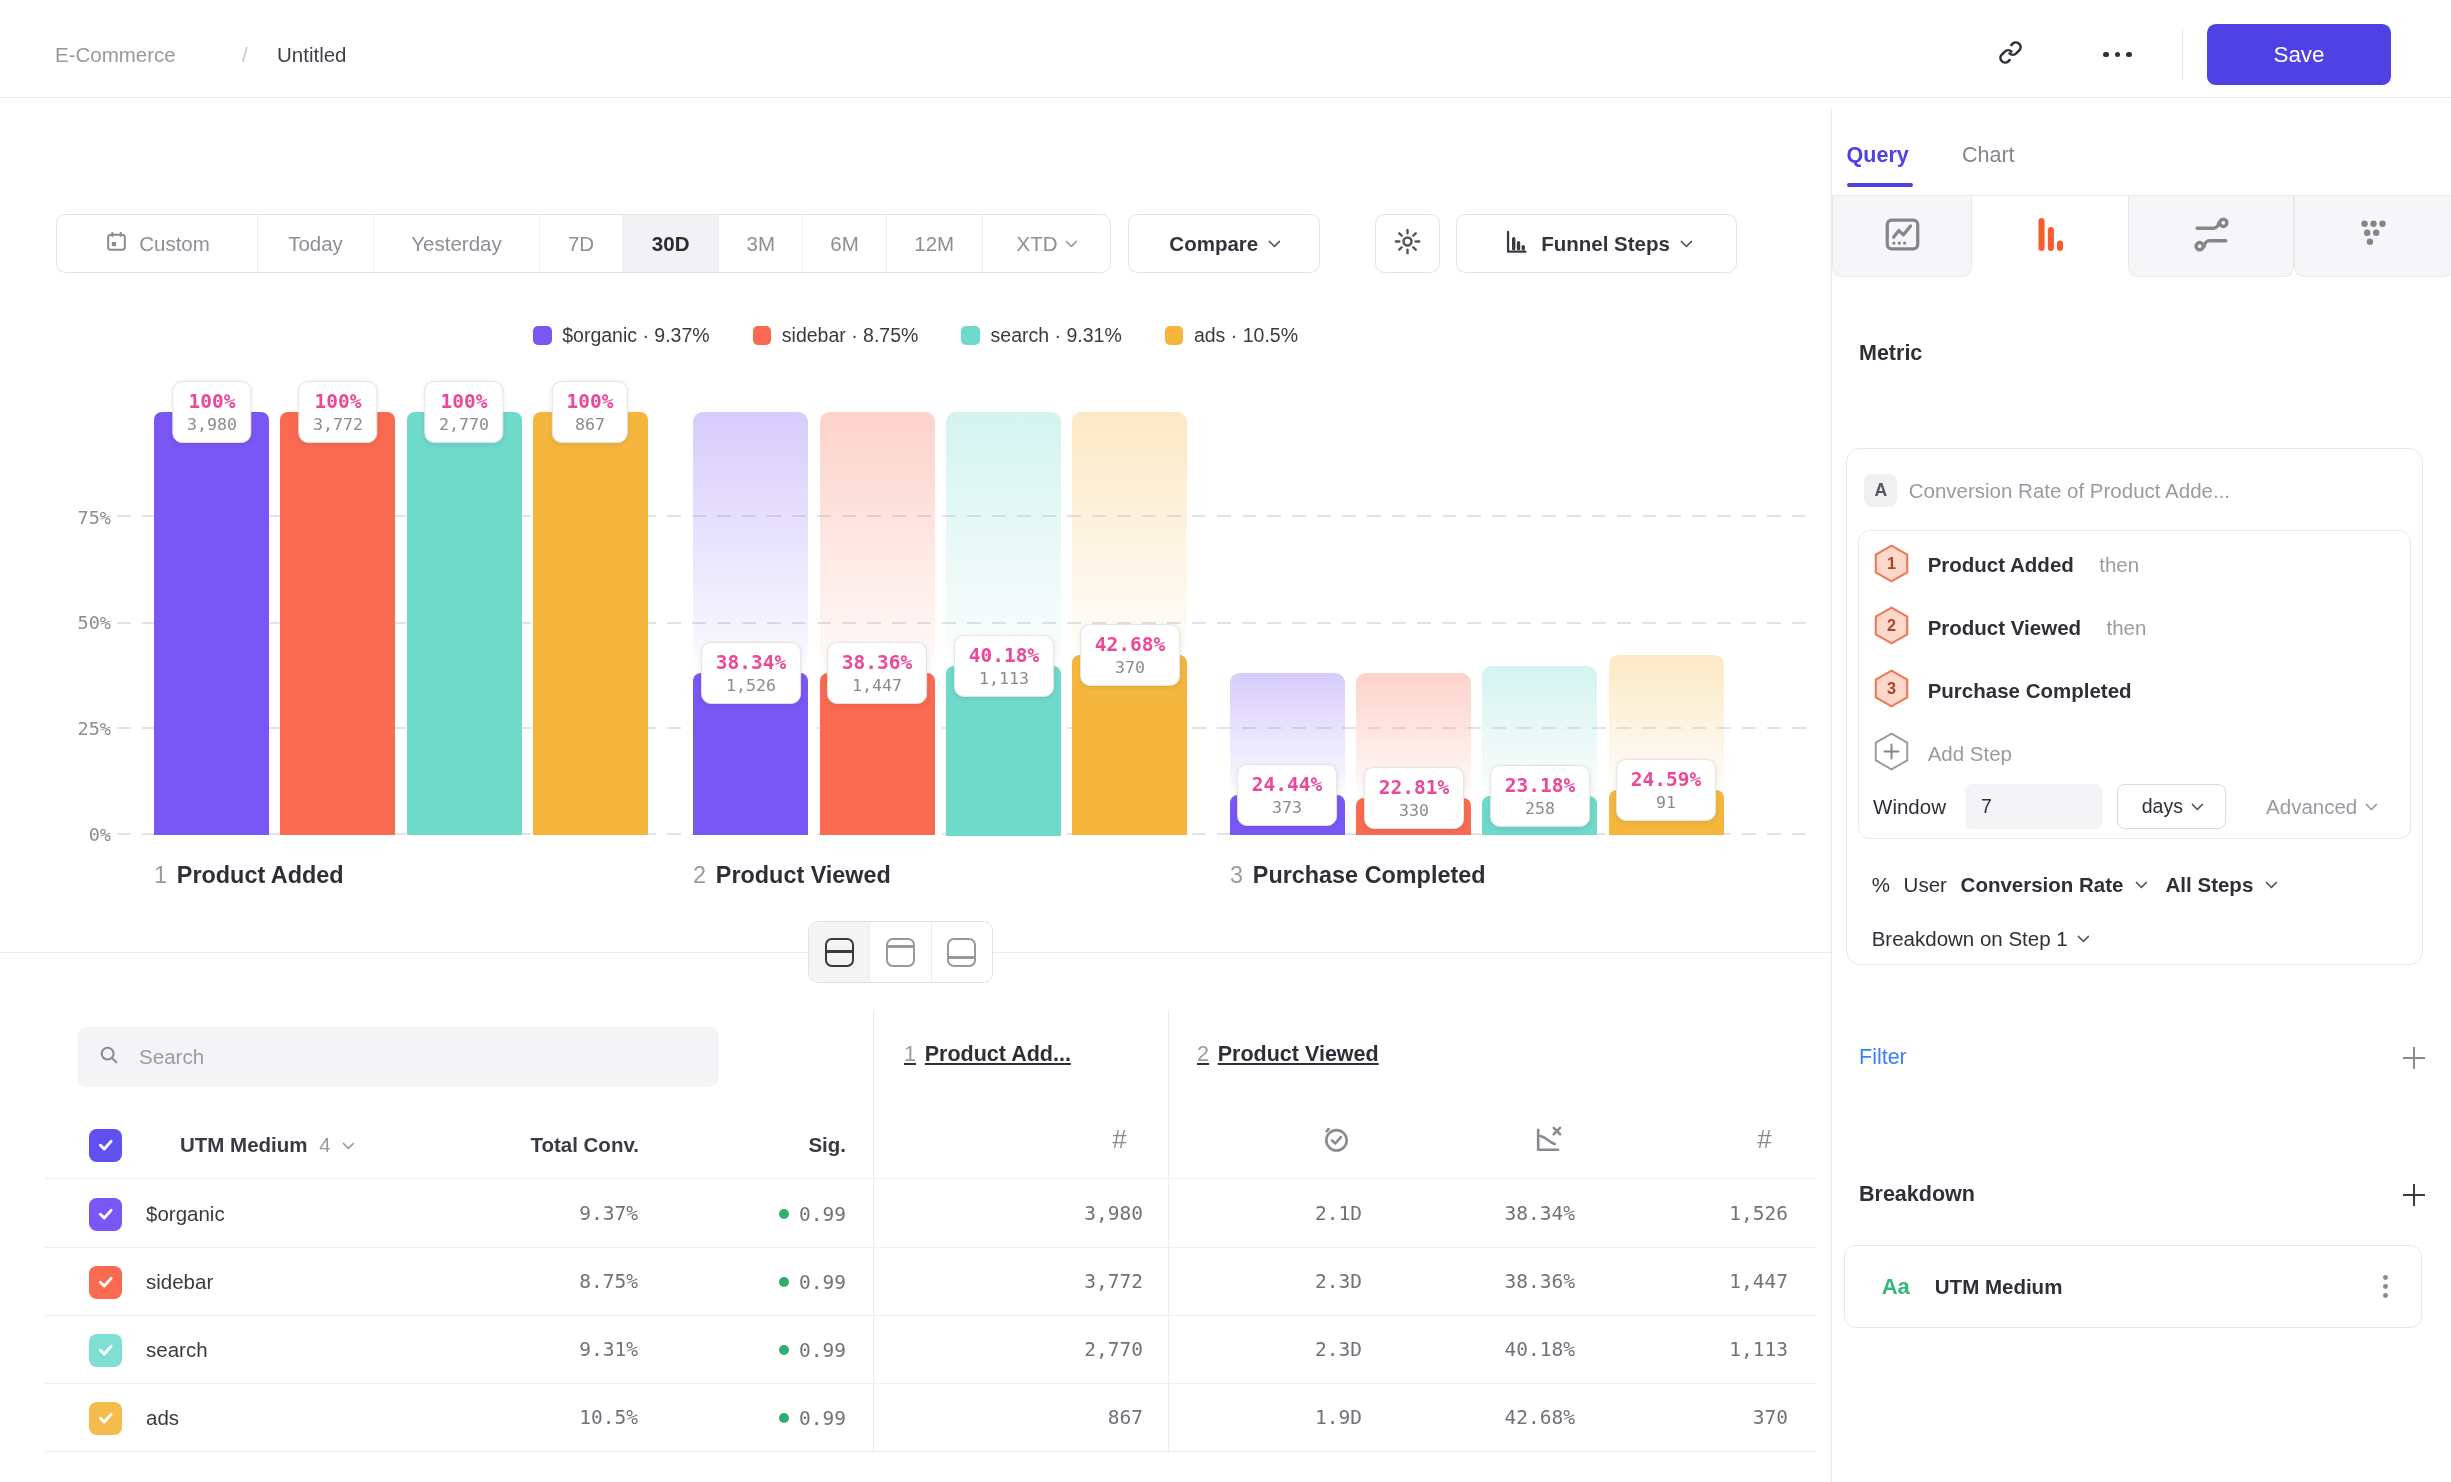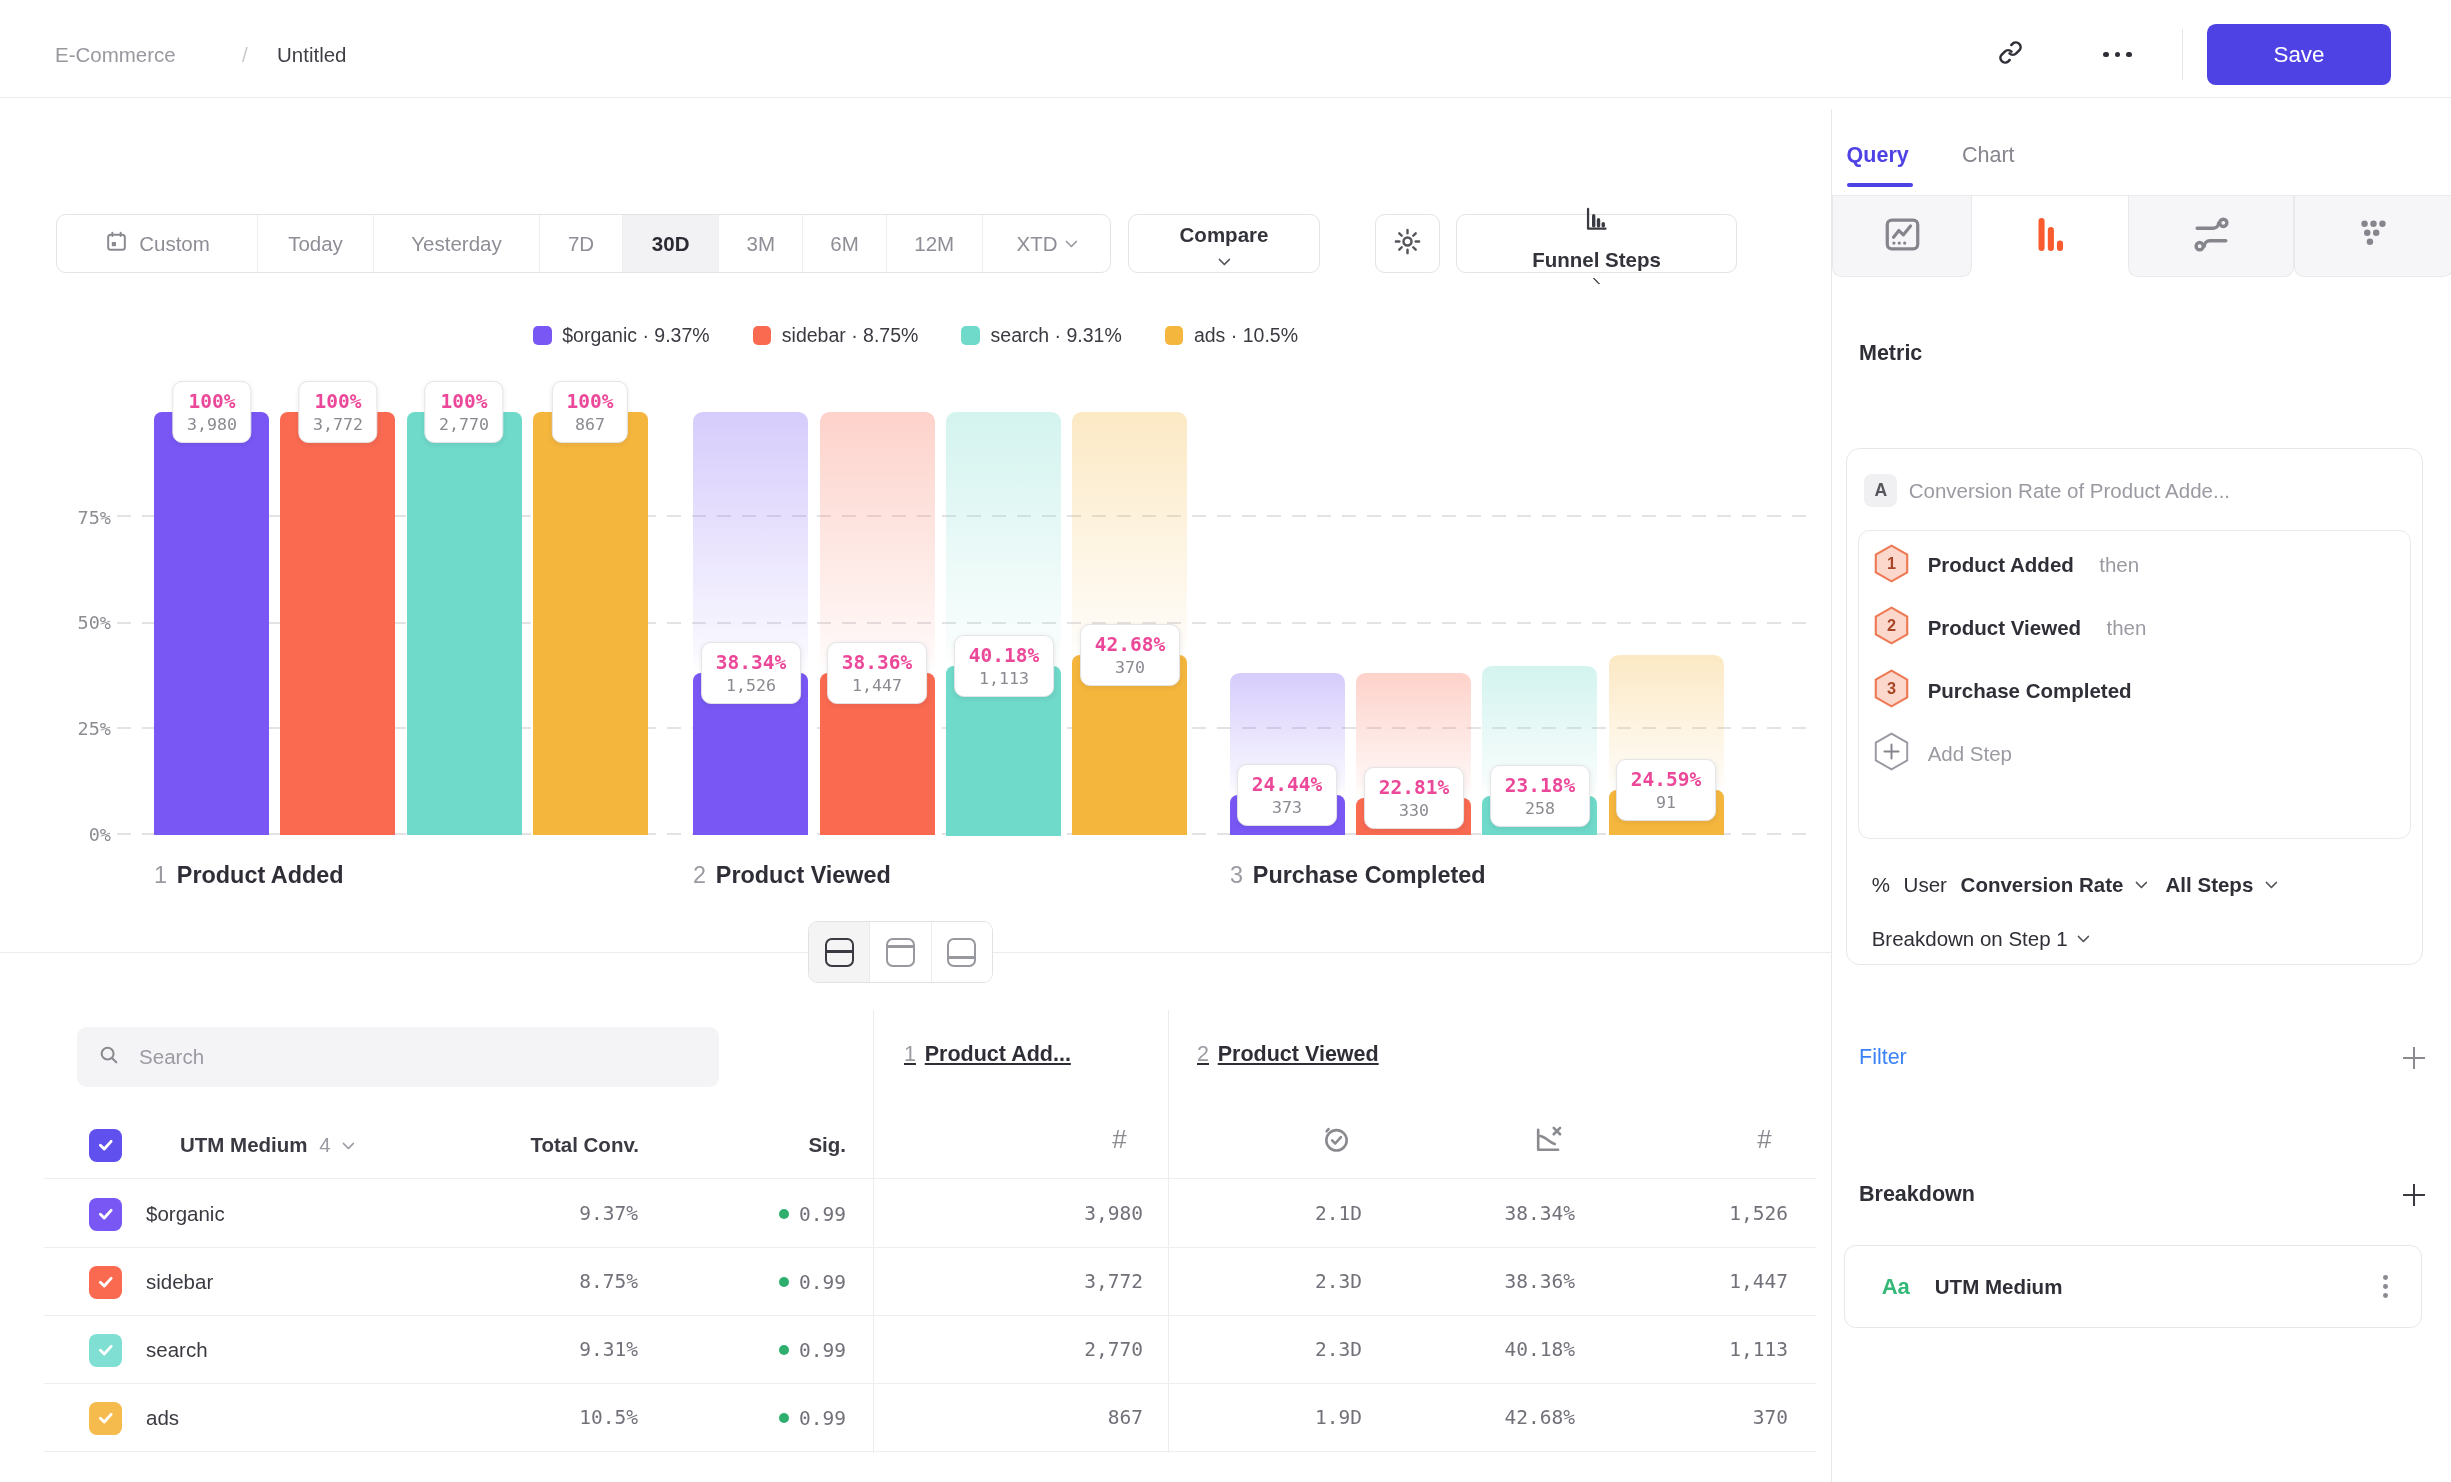--- a/index.html
+++ b/index.html
@@ -20,21 +20,21 @@
   .hdr-div{position:absolute;left:2182px;top:29px;width:1px;height:51px;background:#E6E6E9;}
   .save-btn{position:absolute;left:2207px;top:24.4px;width:184px;height:61px;border-radius:8.8px;
             display:flex;align-items:center;justify-content:center;color:#fff;font-size:22.4px;font-weight:500;cursor:pointer;}
 
   
   .dr-wrap{position:absolute;left:56px;top:214px;width:1055px;height:59px;border:1px solid #E3E3E6;border-radius:9.8px;display:flex;background:#fff;overflow:hidden;}
   .dr-cell{height:100%;display:flex;align-items:center;justify-content:center;gap:9.8px;font-size:20.5px;color:#8E8E96;border-right:1px solid #EFEFF1;cursor:pointer;white-space:nowrap;}
   .dr-cell:last-child{border-right:none;}
   .dr-cell.sel{background:#F2F2F4;color:#2B2B33;font-weight:700;}
   .tb-btn{position:absolute;top:214px;height:59px;border:1px solid #E3E3E6;border-radius:9.8px;background:#fff;
-          display:flex;align-items:center;justify-content:center;gap:11.7px;font-size:20.5px;font-weight:600;color:#33333B;cursor:pointer;flex-direction:column;}
+          display:flex;align-items:center;justify-content:center;gap:11.7px;font-size:20.5px;font-weight:600;color:#33333B;cursor:pointer;}
   .btn-compare{left:1128px;width:192px;}
   .btn-gear{left:1375px;width:65px;}
   .btn-charttype{left:1456px;width:281px;}
   .chev{display:inline-block;width:8.8px;height:8.8px;border-right:2.1px solid #55555C;border-bottom:2.1px solid #55555C;transform:rotate(45deg);border-radius:1px;margin-top:-3.9px;}
   .chev.gray{border-color:#9A9AA2;}
 
   
   .legend{position:absolute;left:0;top:324px;width:1831px;display:flex;justify-content:center;gap:43px;align-items:center;}
   .lg-item{display:flex;align-items:center;gap:10.7px;cursor:pointer;}
   .lg-sq{width:18.5px;height:18.5px;border-radius:4.9px;}
@@ -526,20 +526,32 @@
 
         <div class="step-row addstep" style="top:201px;">
           <span>
             <svg width="37" height="39" viewBox="0 0 34 36" fill="none">
               <polygon points="17,1.5 31.5,9.8 31.5,26.2 17,34.5 2.5,26.2 2.5,9.8" stroke="#9A9AA2" stroke-width="1.8"></polygon>
               <path d="M17 11.5v13M10.5 18h13" stroke="#85858D" stroke-width="1.8" stroke-linecap="round"></path>
             </svg>
           </span>
           <span class="sl">Add Step</span>
         </div>
+        <div class="win-row">
+          <span class="win-label">Window</span>
+          <input class="win-input" value="7" style="">
+          <span class="win-unit">
+            <span>days</span>
+            <span class="chev"></span>
+          </span>
+          <span class="win-adv">
+            <span>Advanced</span>
+            <span class="chev gray"></span>
+          </span>
+        </div>
       <div class="step-row" style="top: 12.7px;">
             <span><svg width="37" height="39" viewBox="0 0 34 36">
                 <polygon points="17,1.5 31.5,9.8 31.5,26.2 17,34.5 2.5,26.2 2.5,9.8" fill="#FBD7CC" stroke="#EE7A55" stroke-width="2"></polygon>
                 <text x="17" y="23" text-anchor="middle" font-size="15" font-weight="700" fill="#A84526" font-family="Liberation Sans, sans-serif">1</text>
               </svg></span>
             <span class="sl">Product Added</span>
             <span class="sx">then</span>
           </div>
           <div class="step-row" style="top: 75px;">
             <span><svg width="37" height="39" viewBox="0 0 34 36">

